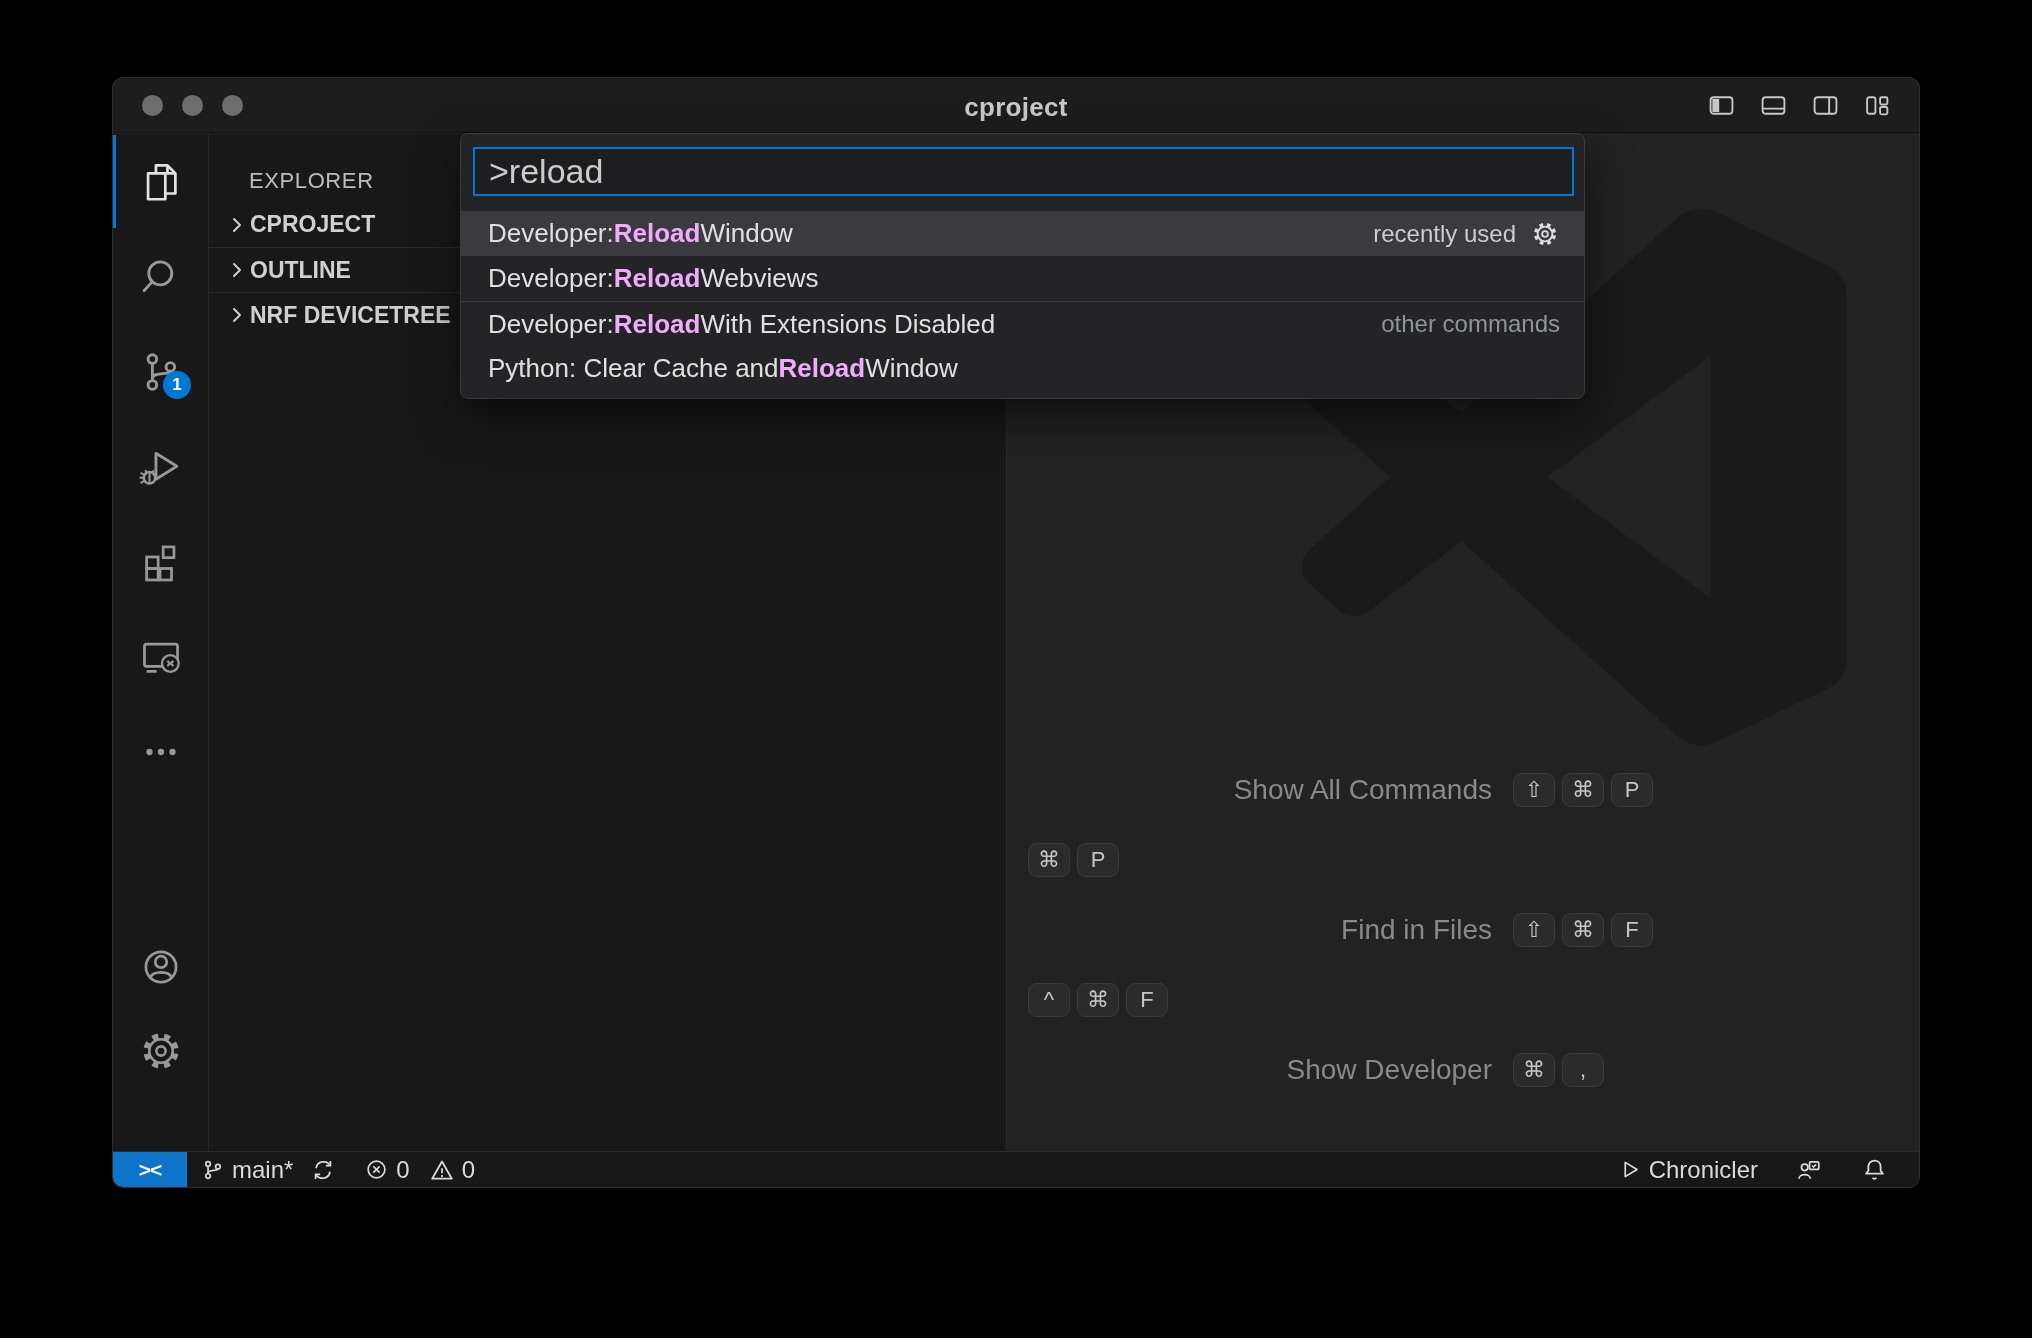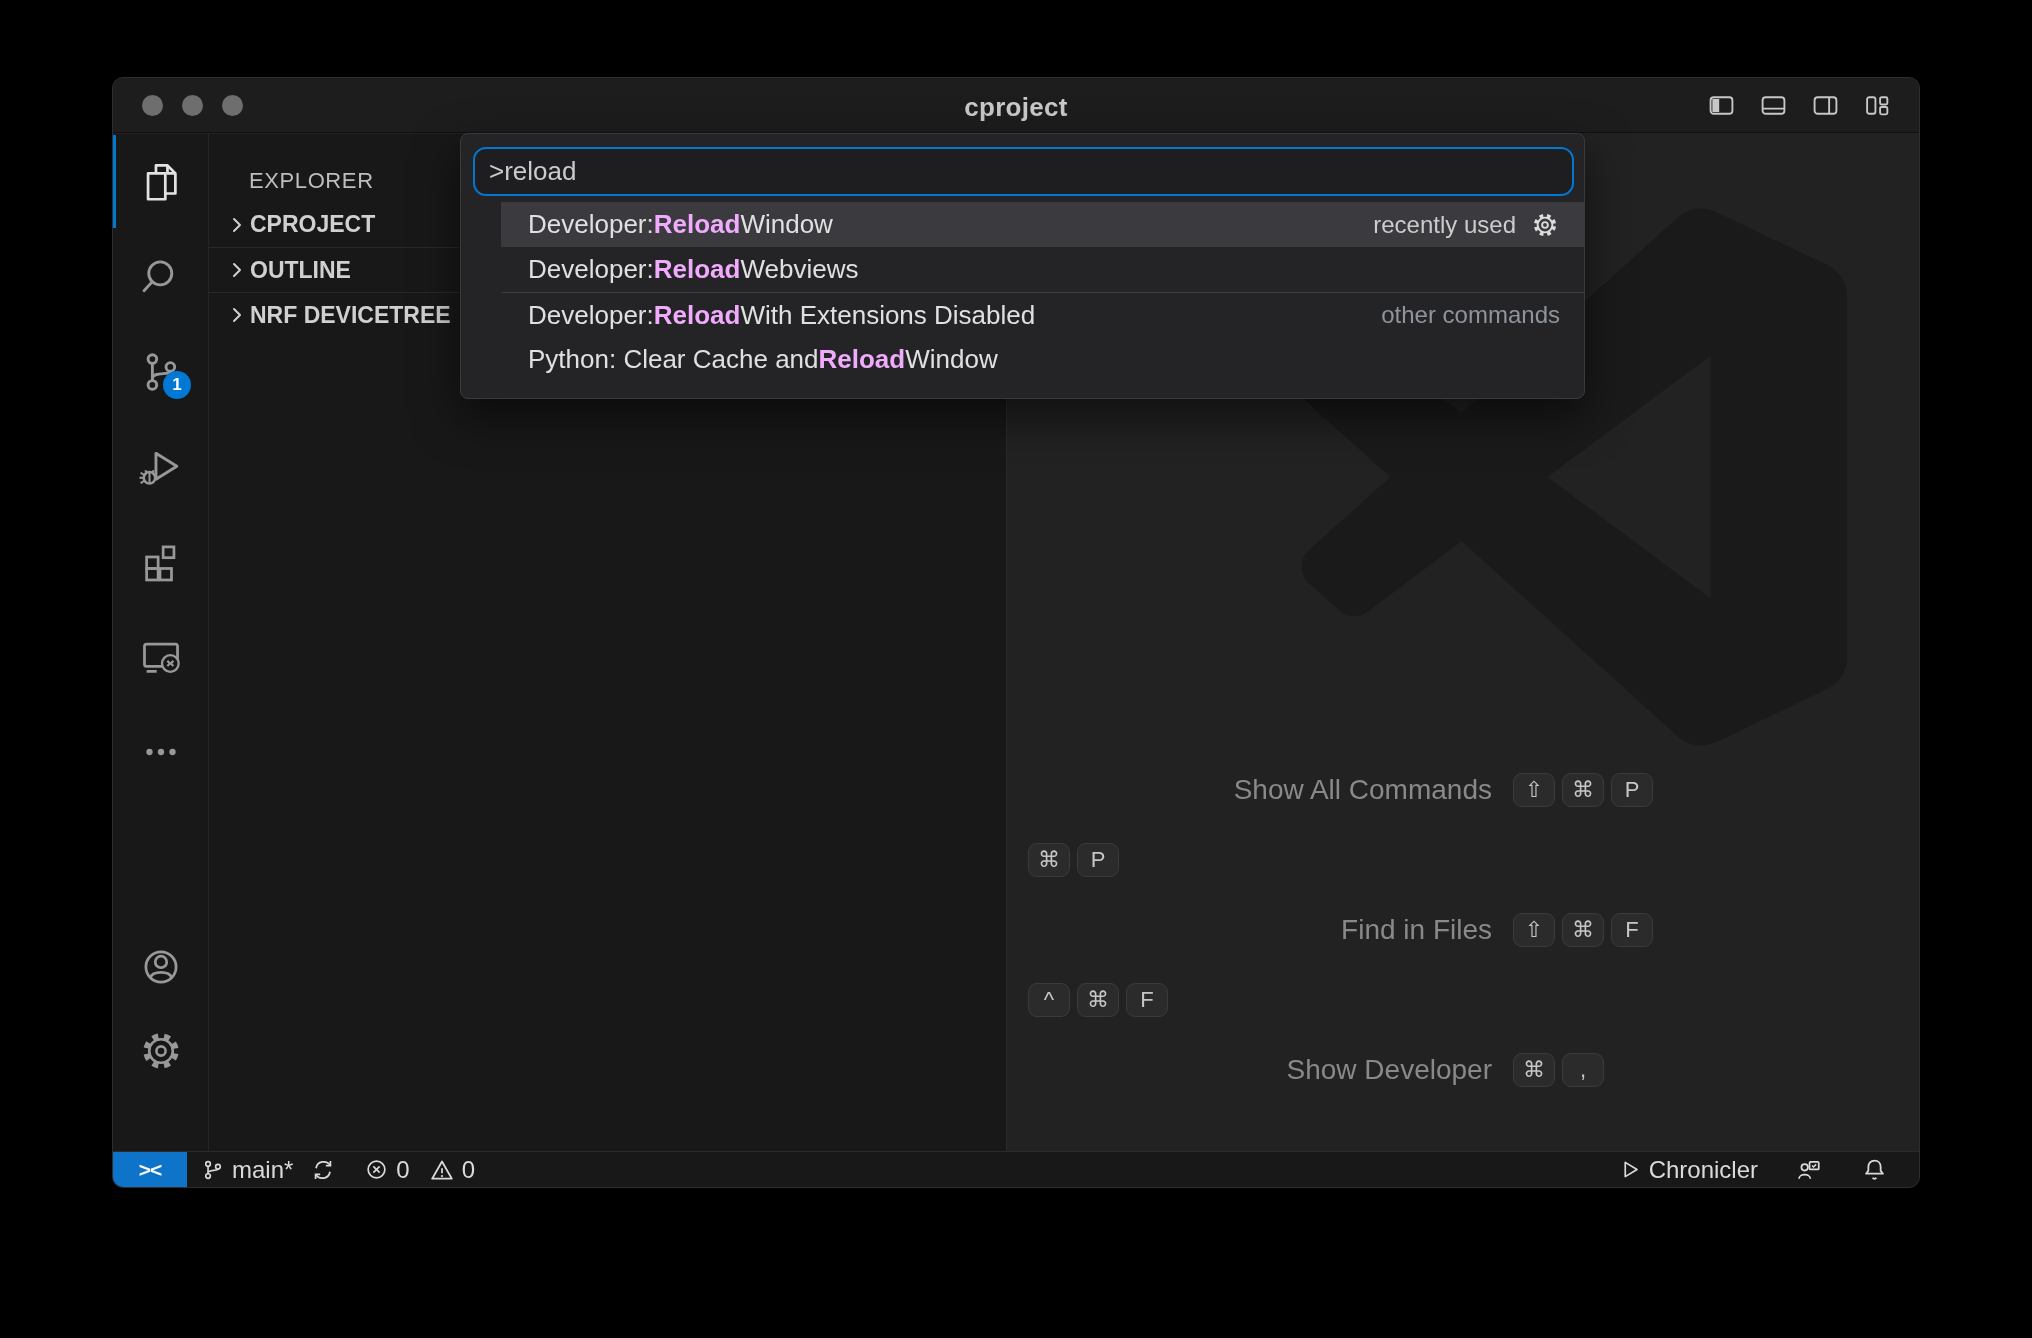--- a/index.html
+++ b/index.html
@@ -80,25 +80,25 @@
   }
 
   
   .palette {
     position:absolute; left:347px; top:55px; width:1125px; height:266px;
     background:#242427; border:1px solid #3a3a3a; border-radius:8px;
     box-shadow:0 18px 45px rgba(0,0,0,.55); z-index:40; overflow:hidden;
   }
   .palette-input {
     display:block; margin:13px 12px 0 12px; width:1101px; height:49px;
-    background:#1e1e21; border:2px solid #0078d4; border-radius:13px;
-    color:#cbcbcb; font-size:26px; font-family:"Liberation Sans", sans-serif;
+    background:#1e1e21; border:2px solid #0078d4; border-radius:0;
+    color:#cbcbcb; font-size:34px; font-family:"Liberation Sans", sans-serif;
     padding:0 14px; outline:none;
   }
-  .palette-list { margin-top:6px;padding-left:40px; }
+  .palette-list { margin-top:15px; }
   .prow {
     height:45px; display:flex; align-items:center;
     padding:0 24px 0 27px; color:#e0e0e0; font-size:26px; white-space:nowrap;
   }
   .prow.selected { background:#3a3a3f; }
   .prow .match { color:#f0abfc; font-weight:700; }
   .prow .spacer { flex:1; }
   .prow .right-label { font-size:24px; color:#8e949b; }
   .prow.selected .right-label { color:#cccccc; }
   .prow .row-gear { margin-left:14px; display:flex; }

